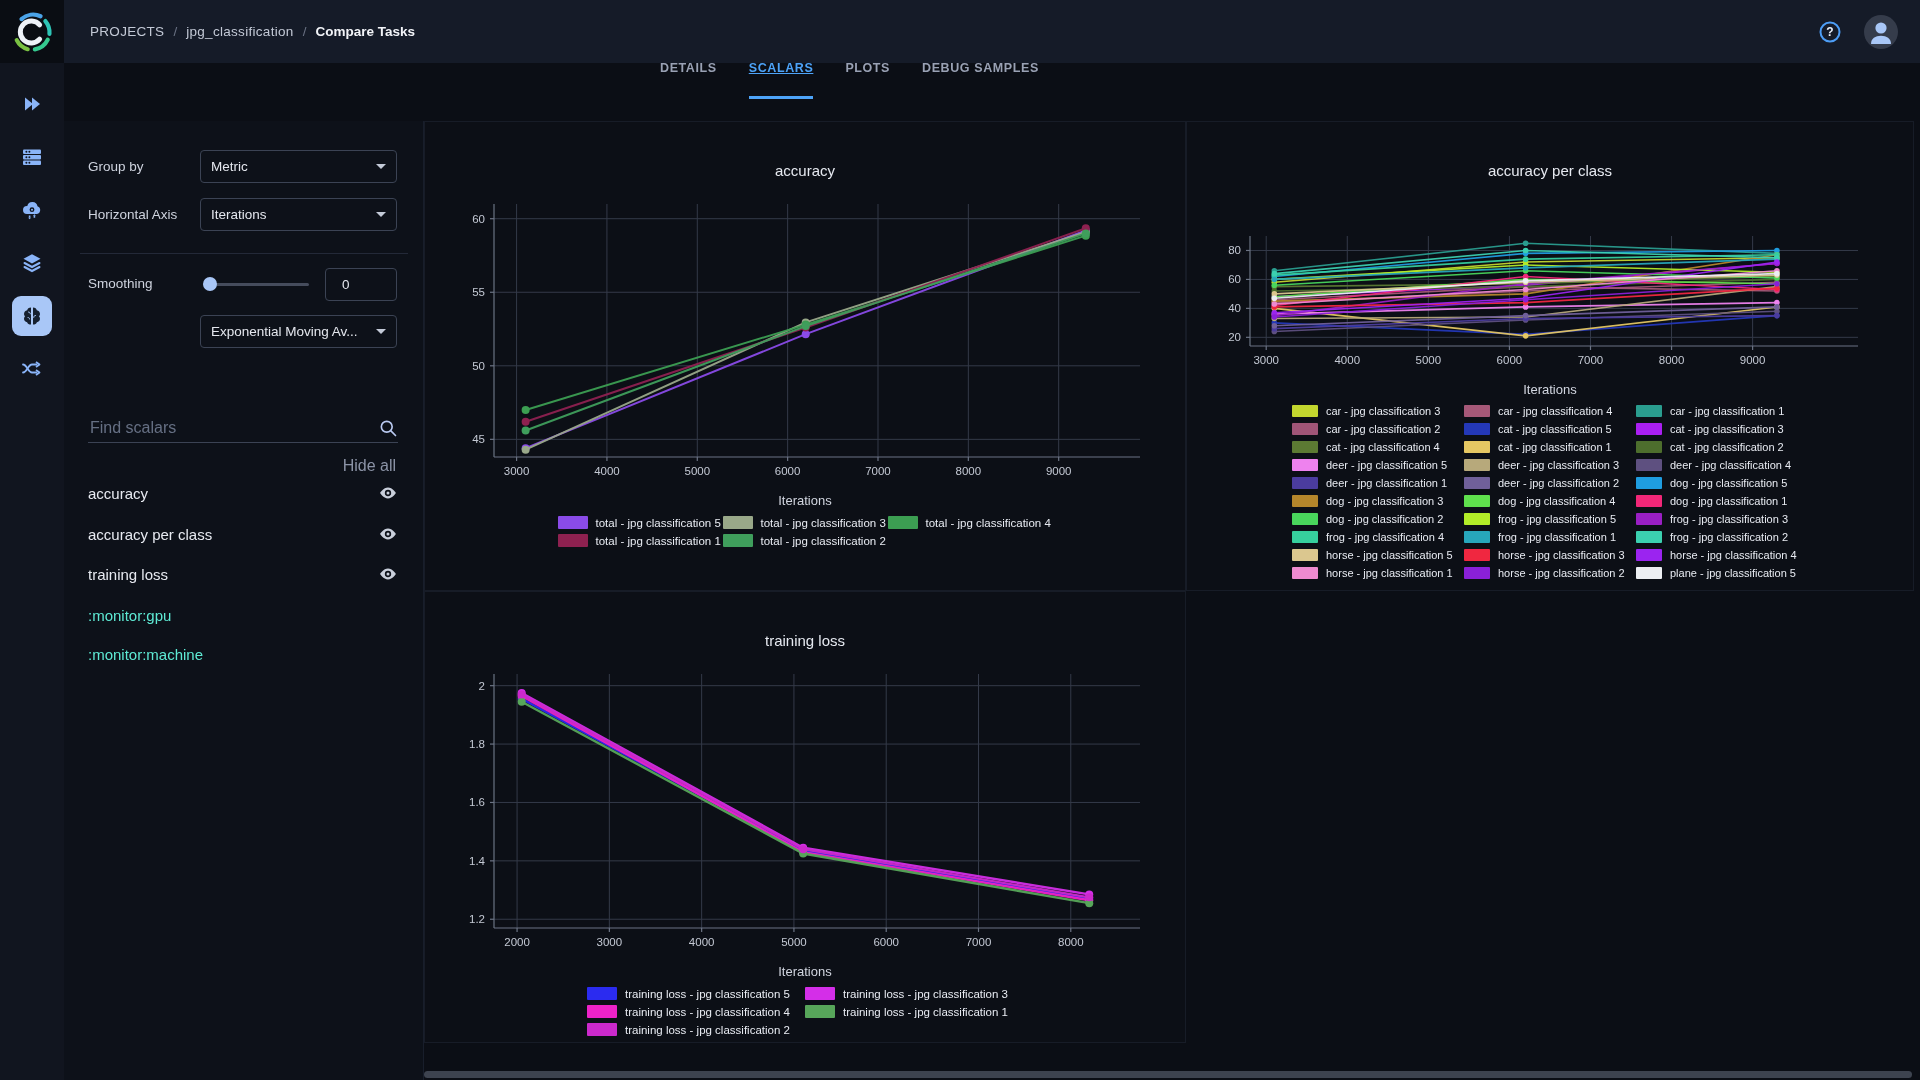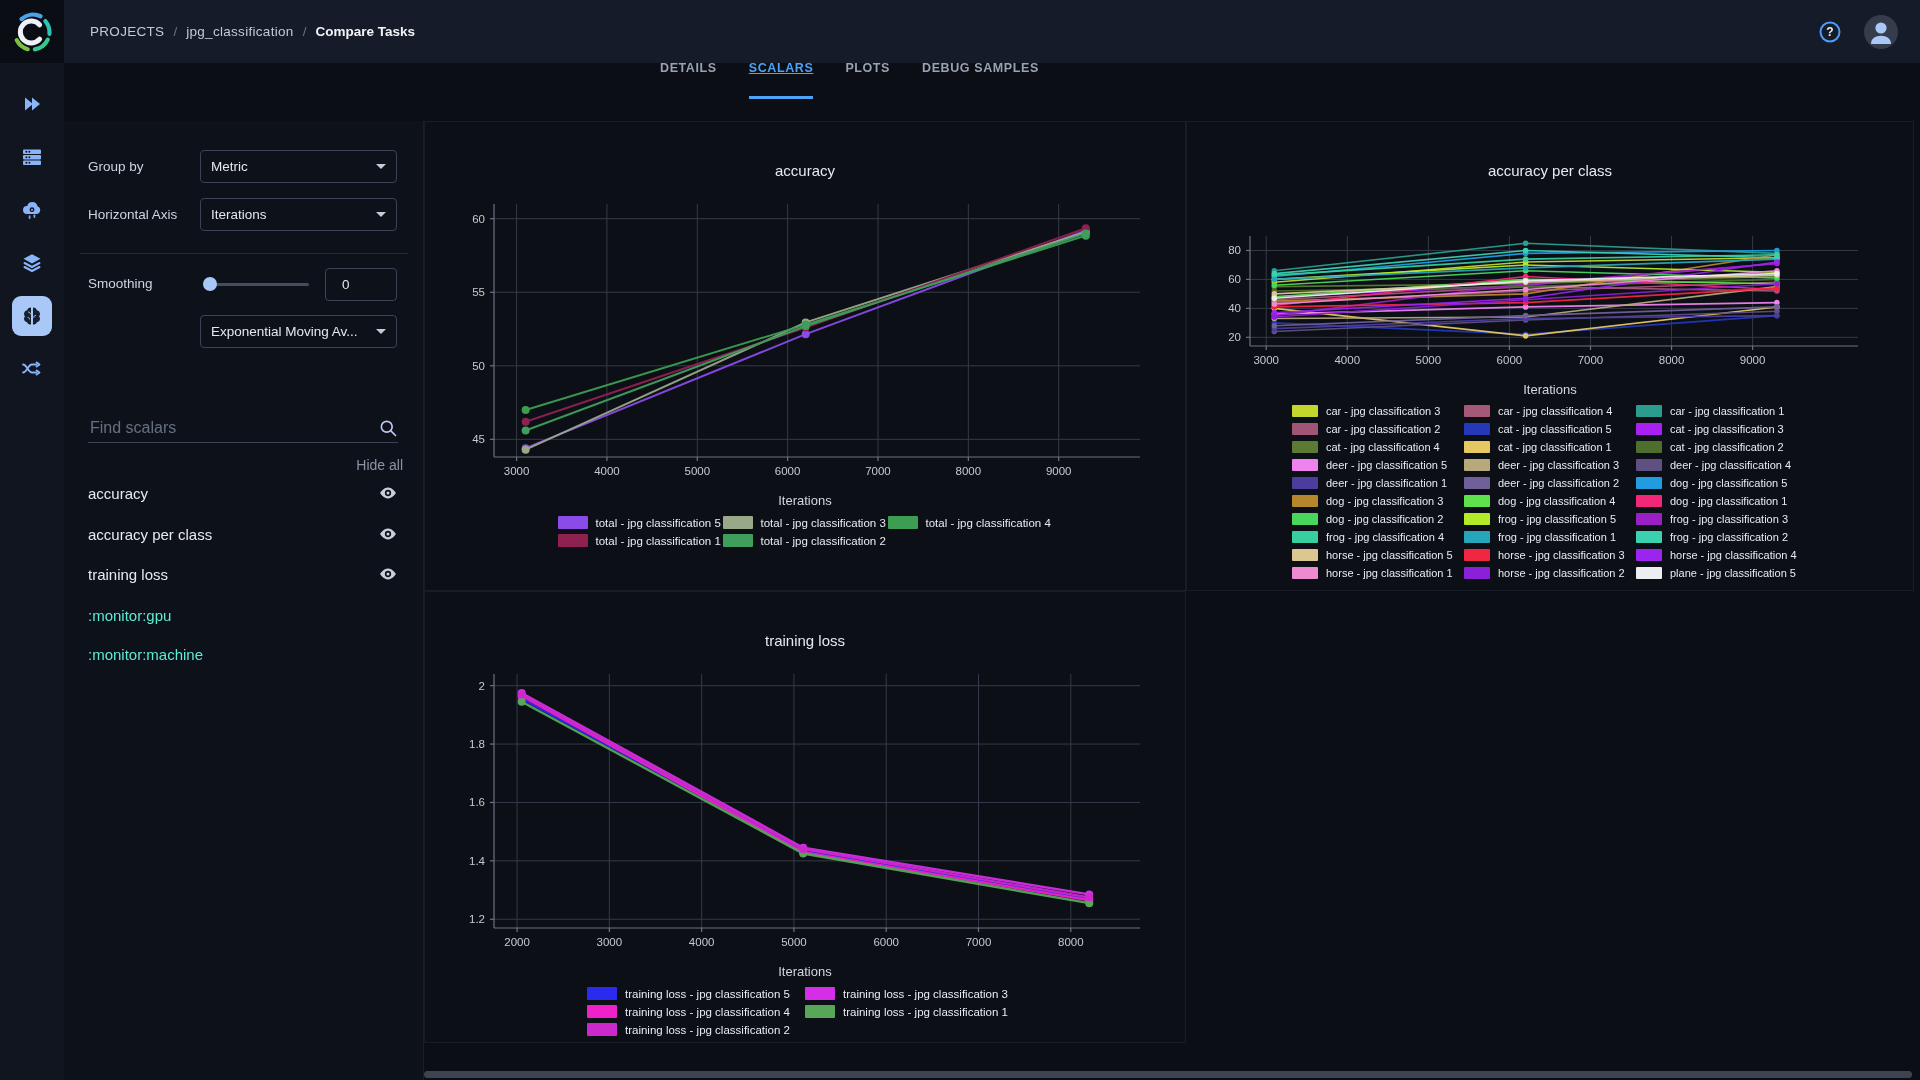--- a/index.html
+++ b/index.html
@@ -43,21 +43,21 @@
   .dd { position:absolute; left:136px; width:197px; height:33px; border:1px solid #3b4354; border-radius:4px; display:flex; align-items:center; padding:0 10px; cursor:pointer; }
   .dd .txt { flex:1; font-size:13.5px; color:#e4e7ee; white-space:nowrap; overflow:hidden; }
   .divider { position:absolute; left:16px; width:328px; height:1px; background:#232938; }
   .slider { position:absolute; left:139px; top:156px; width:106px; height:14px; cursor:pointer; }
   .slider .track { position:absolute; left:0; top:6px; width:100%; height:3px; border-radius:2px; background:#454c5c; }
   .slider .thumb { position:absolute; left:0; top:0; width:14px; height:14px; border-radius:50%; background:#a9c7f7; }
   .smooth-input { position:absolute; left:261px; top:147px; width:72px; height:33px; background:transparent; border:1px solid #3b4354; border-radius:4px; color:#e4e7ee; font-size:13.5px; font-family:"Liberation Sans",sans-serif; padding:0 0 0 16px; outline:none; }
   .find-wrap { position:absolute; left:24px; top:292px; width:310px; border-bottom:1px solid #3b4354; height:30px; display:flex; align-items:center; }
   .find-input { flex:1; background:transparent; border:none; outline:none; color:#dfe3ec; font-size:16px; font-family:"Liberation Sans",sans-serif; }
   .find-input::placeholder { color:#667084; }
-  .hide-all { position:absolute; right:20px; top:336px; font-size:14px; color:#8b93a6; cursor:pointer; }
+  .hide-all { position:absolute; right:27px; top:336px; font-size:16px; color:#8b93a6; cursor:pointer; }
   .metric-list { position:absolute; left:0; top:352px; width:360px; }
   .metric-row { position:absolute; left:24px; width:310px; height:40px; display:flex; align-items:center; justify-content:space-between; cursor:pointer; }
   .metric-row .name { font-size:15px; color:#e7eaf1; }
   .metric-row.dim .name { color:#5eead4; }
 
   
   .chart-panel { position:absolute; background:#0c0f16; border:1px solid #20273690; display:flex; flex-direction:column; align-items:center; overflow:hidden; }
   .panel-a { left:424px; top:121px; width:762px; height:470px; }
   .panel-b { left:1186px; top:121px; width:728px; height:470px; }
   .panel-c { left:424px; top:591px; width:762px; height:452px; }

